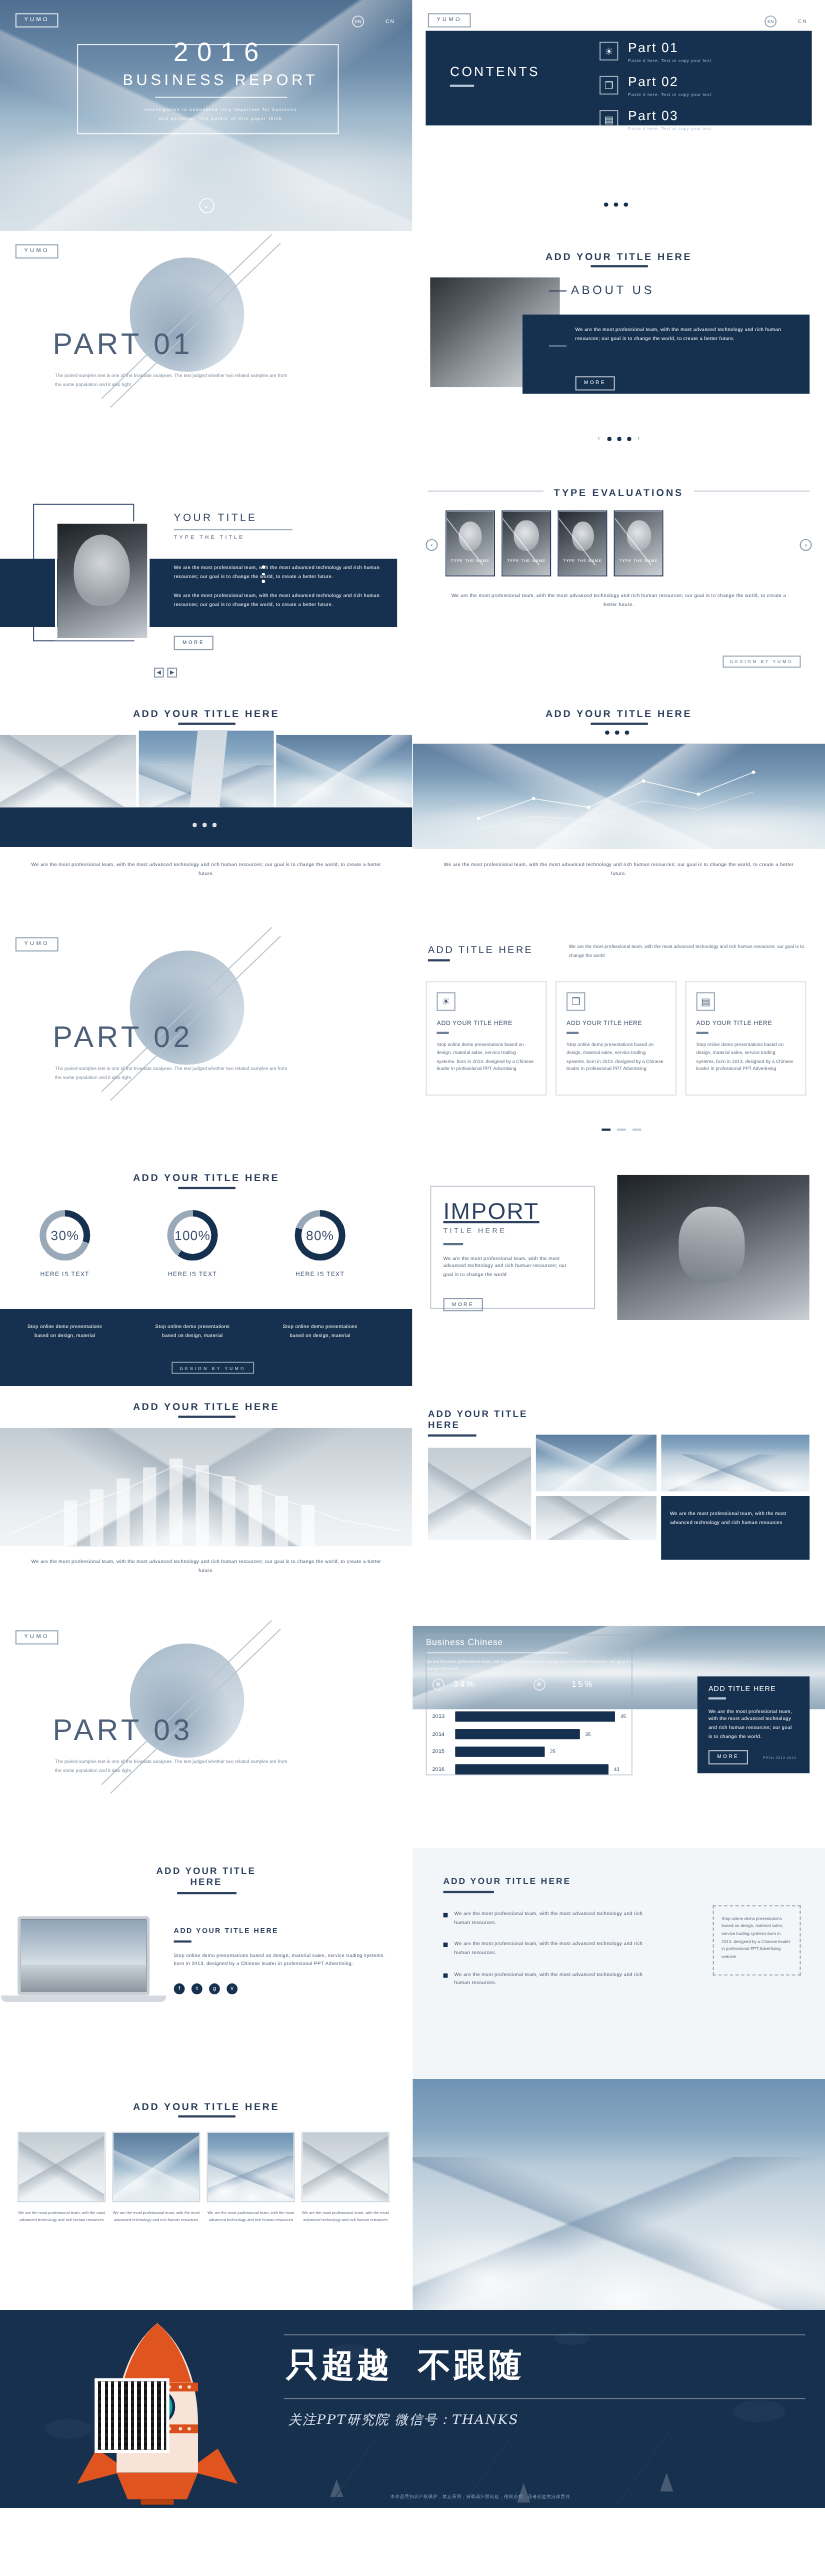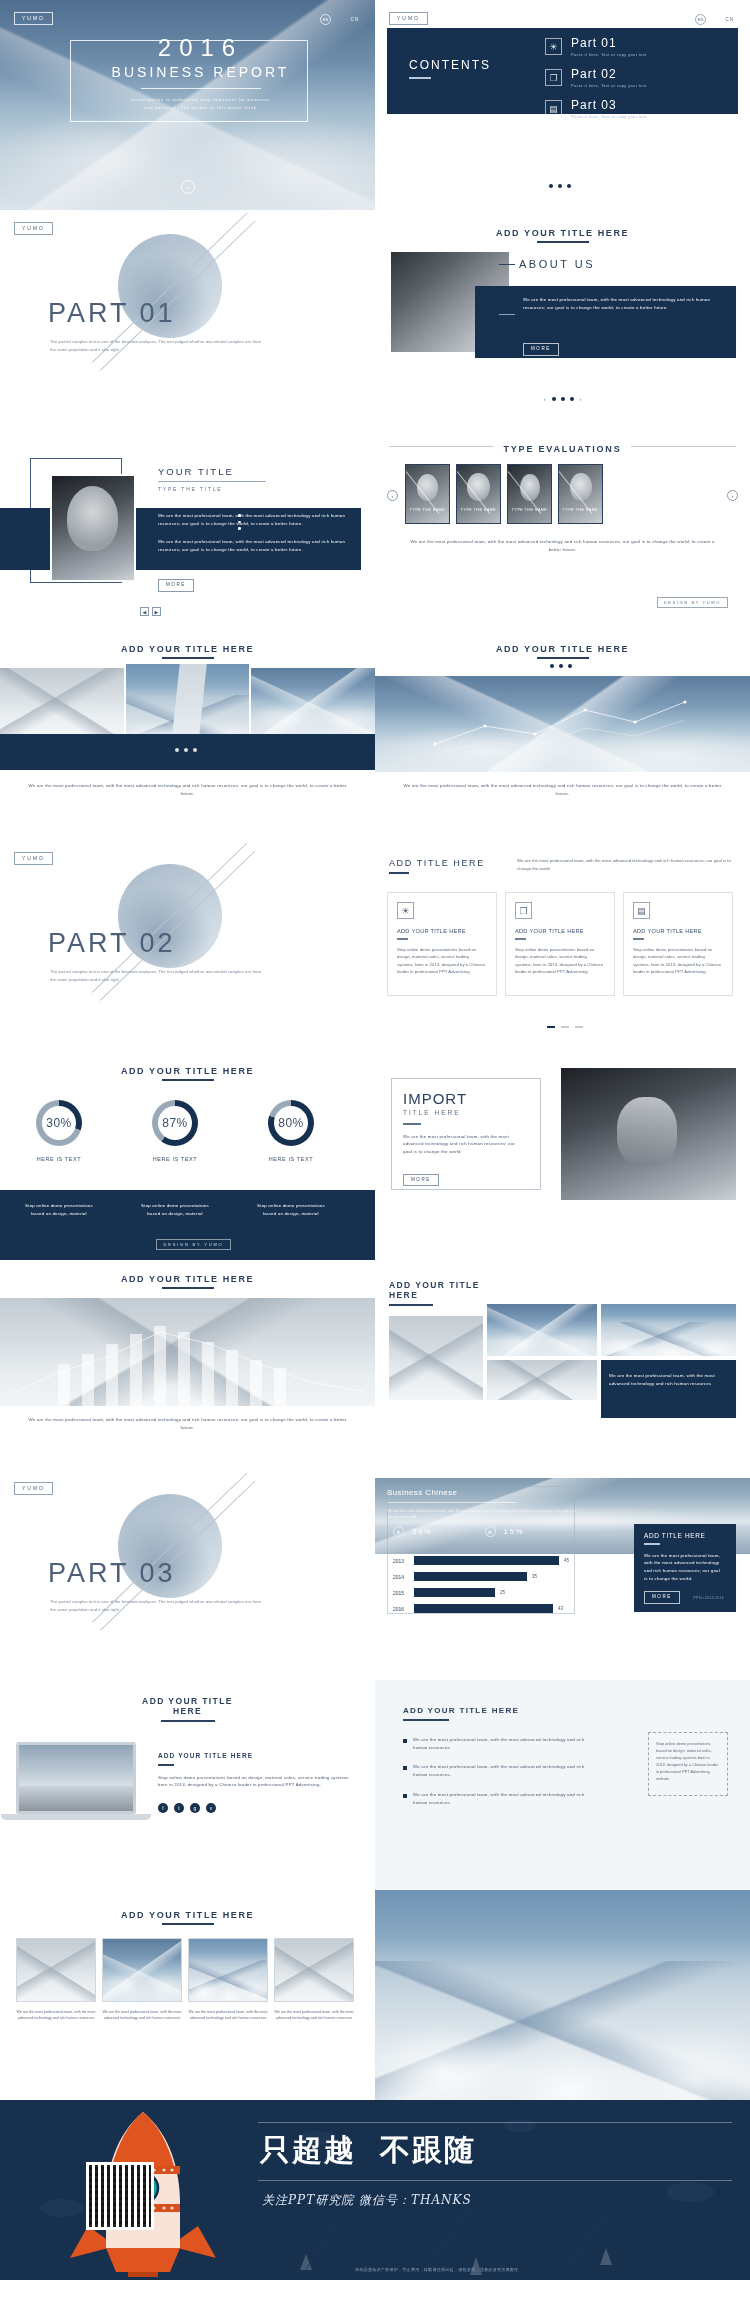--- a/index.html
+++ b/index.html
@@ -496,21 +496,21 @@
 
     <div style="position:absolute;left:24px;top:50px;display:flex;gap:46px;">
       <div style="width:70px;text-align:center;">
         <div class="donut" style="position:relative;margin:0 auto;background:conic-gradient(#16304f 0 30%, #9aa9b8 30% 100%);">
           <div class="hole">30%</div>
         </div>
         <div style="font-size:5.5px;color:#3d5270;letter-spacing:.6px;margin-top:10px;">HERE IS TEXT</div>
       </div>
       <div style="width:70px;text-align:center;">
         <div class="donut" style="position:relative;margin:0 auto;background:conic-gradient(#16304f 0 60%, #9aa9b8 60% 100%);">
-          <div class="hole">87%</div>
+          <div class="hole">100%</div>
         </div>
         <div style="font-size:5.5px;color:#3d5270;letter-spacing:.6px;margin-top:10px;">HERE IS TEXT</div>
       </div>
       <div style="width:70px;text-align:center;">
         <div class="donut" style="position:relative;margin:0 auto;background:conic-gradient(#16304f 0 80%, #9aa9b8 80% 100%);">
           <div class="hole">80%</div>
         </div>
         <div style="font-size:5.5px;color:#3d5270;letter-spacing:.6px;margin-top:10px;">HERE IS TEXT</div>
       </div>
     </div>
@@ -522,21 +522,21 @@
       <div style="width:70px;text-align:center;" class="micro">Stop online demo presentations based on design, material</div>
     </div>
     <div style="position:absolute;left:50%;margin-left:-32px;bottom:10px;">
       <span class="design-tag">DESIGN BY YUMO</span>
     </div>
   </div>
 
   <div class="slide">
     <div style="position:absolute;left:16px;top:28px;width:150px;height:112px;border:1px solid #c0c9d3;"></div>
     <div style="position:absolute;left:28px;top:40px;">
-      <div style="font-size:15px;color:#2d4160;letter-spacing:1px;font-weight:300;">IMPORT</div>
+      <div style="font-size:21px;color:#2d4160;letter-spacing:1px;font-weight:300;text-decoration:underline;">IMPORT</div>
       <div style="font-size:6.5px;color:#5c7088;letter-spacing:2px;margin-top:2px;">TITLE HERE</div>
       <div style="width:18px;height:1.5px;background:#5c7088;margin:7px 0 8px;"></div>
       <div class="micro dk" style="width:122px;">We are the most professional team, with the most advanced technology and rich human resources; our goal is to change the world</div>
       <div style="margin-top:11px;">
         <span class="more-btn onlight">MORE</span>
       </div>
     </div>
     <div style="position:absolute;left:186px;top:18px;right:14px;height:132px;overflow:hidden;">
       <div class="photo-bw2"></div>
       <div style="position:absolute;left:32%;top:22%;width:34%;height:52%;border-radius:45% 45% 40% 40%;background:linear-gradient(180deg,rgba(230,234,238,.75),rgba(120,128,136,.5));"></div>
@@ -604,21 +604,21 @@
     <div style="position:absolute;left:12px;top:18px;width:190px;">
       <div style="font-size:8px;color:#fff;letter-spacing:.4px;">Business Chinese</div>
       <div style="width:130px;height:1px;background:rgba(255,255,255,.6);margin:5px 0 5px;"></div>
       <div style="font-size:3.8px;line-height:1.7;color:#f0f4f8;">We are the most professional team, with the most advanced technology and rich human resources, our goal is to change the world</div>
     </div>
     <div style="position:absolute;left:18px;top:56px;display:flex;gap:52px;align-items:center;">
       <div style="display:flex;align-items:center;gap:8px;">
         <span style="width:11px;height:11px;border-radius:50%;border:1px solid #e6edf3;color:#e6edf3;font-size:6px;display:flex;align-items:center;justify-content:center;">☻</span>
         <span style="font-size:8px;color:#fff;letter-spacing:1.5px;">34%</span>
       </div>
-      <div style="display:flex;align-items:center;gap:8px;">
+      <div style="display:flex;align-items:center;gap:24px;">
         <span style="width:11px;height:11px;border-radius:50%;border:1px solid #e6edf3;color:#e6edf3;font-size:6px;display:flex;align-items:center;justify-content:center;">☻</span>
         <span style="font-size:8px;color:#fff;letter-spacing:1.5px;">15%</span>
       </div>
     </div>
 
     <div style="position:absolute;left:12px;top:16px;width:188px;height:128px;border:1px solid rgba(160,175,192,.55);"></div>
 
     <div style="position:absolute;left:18px;top:86px;width:176px;">
       <div class="barrow">
         <span class="yr">2013</span>

